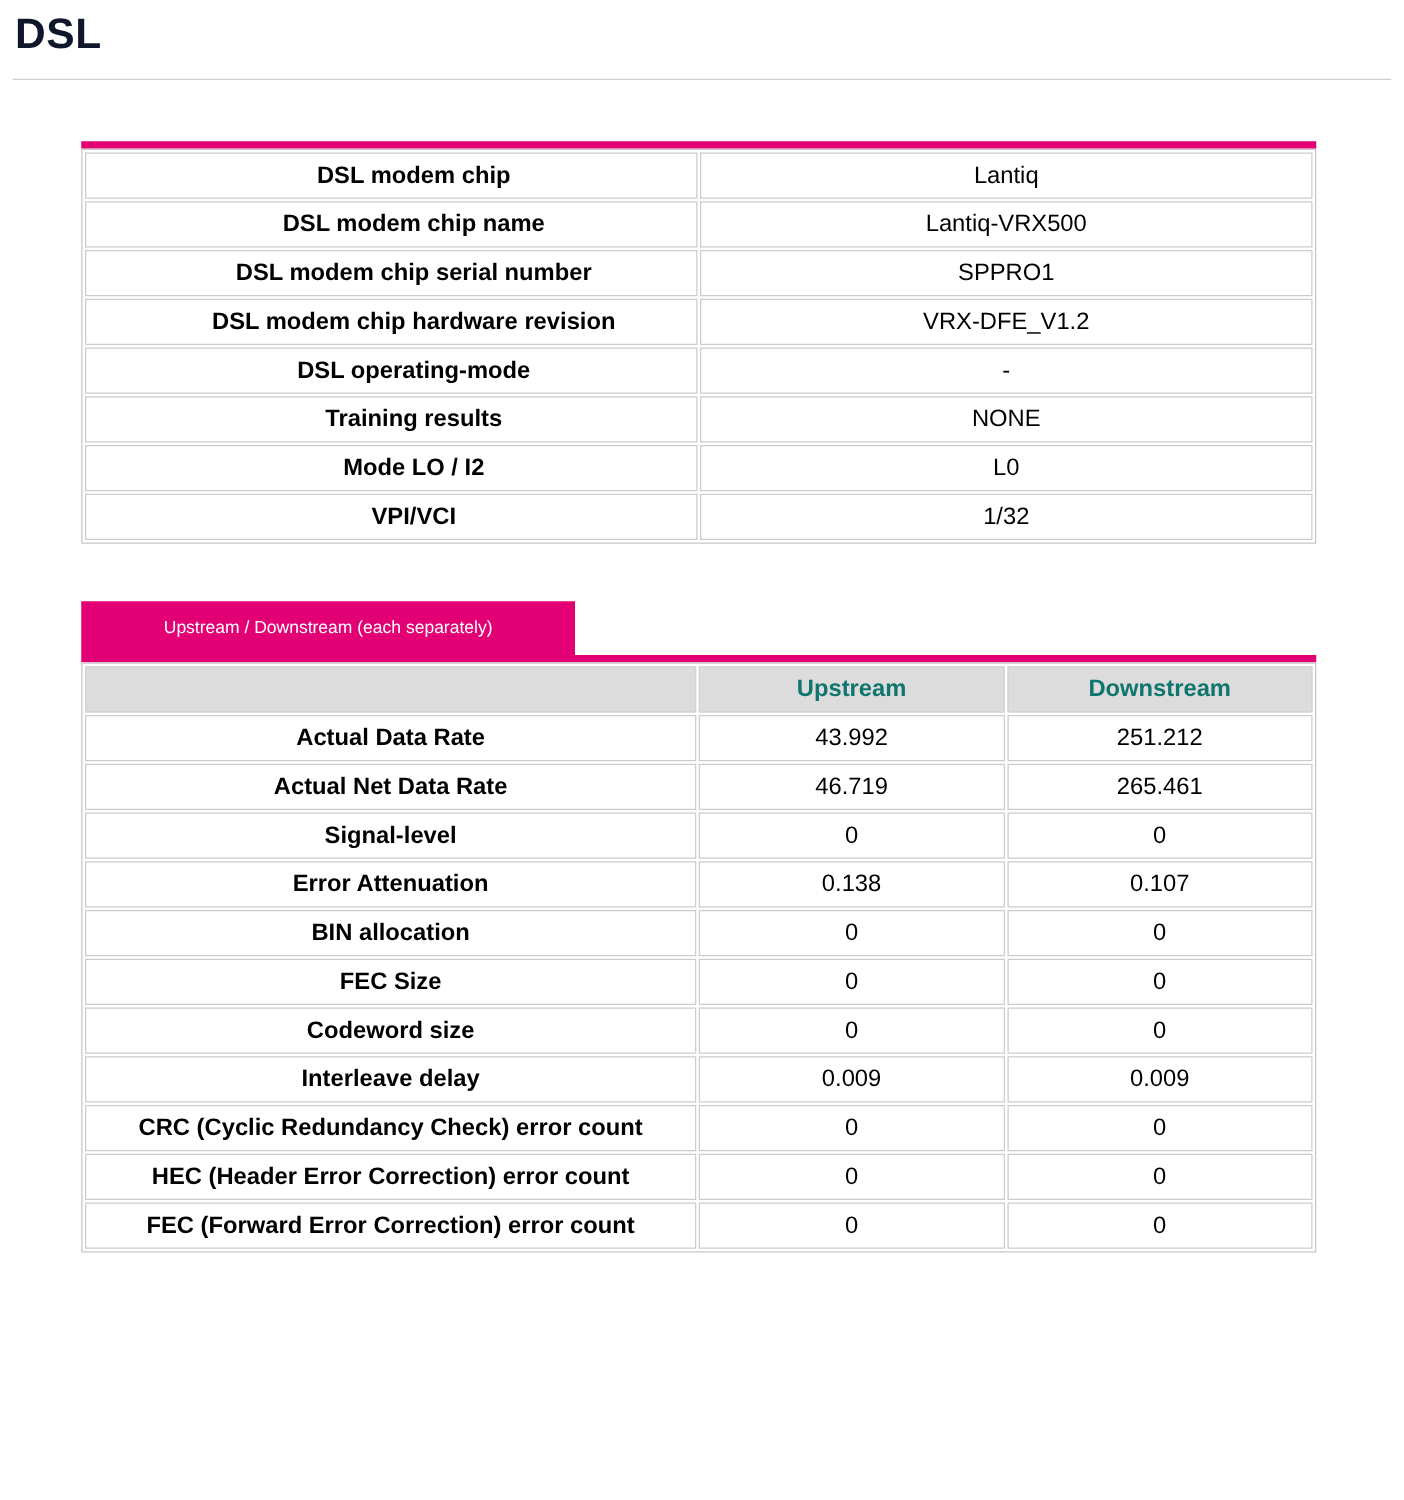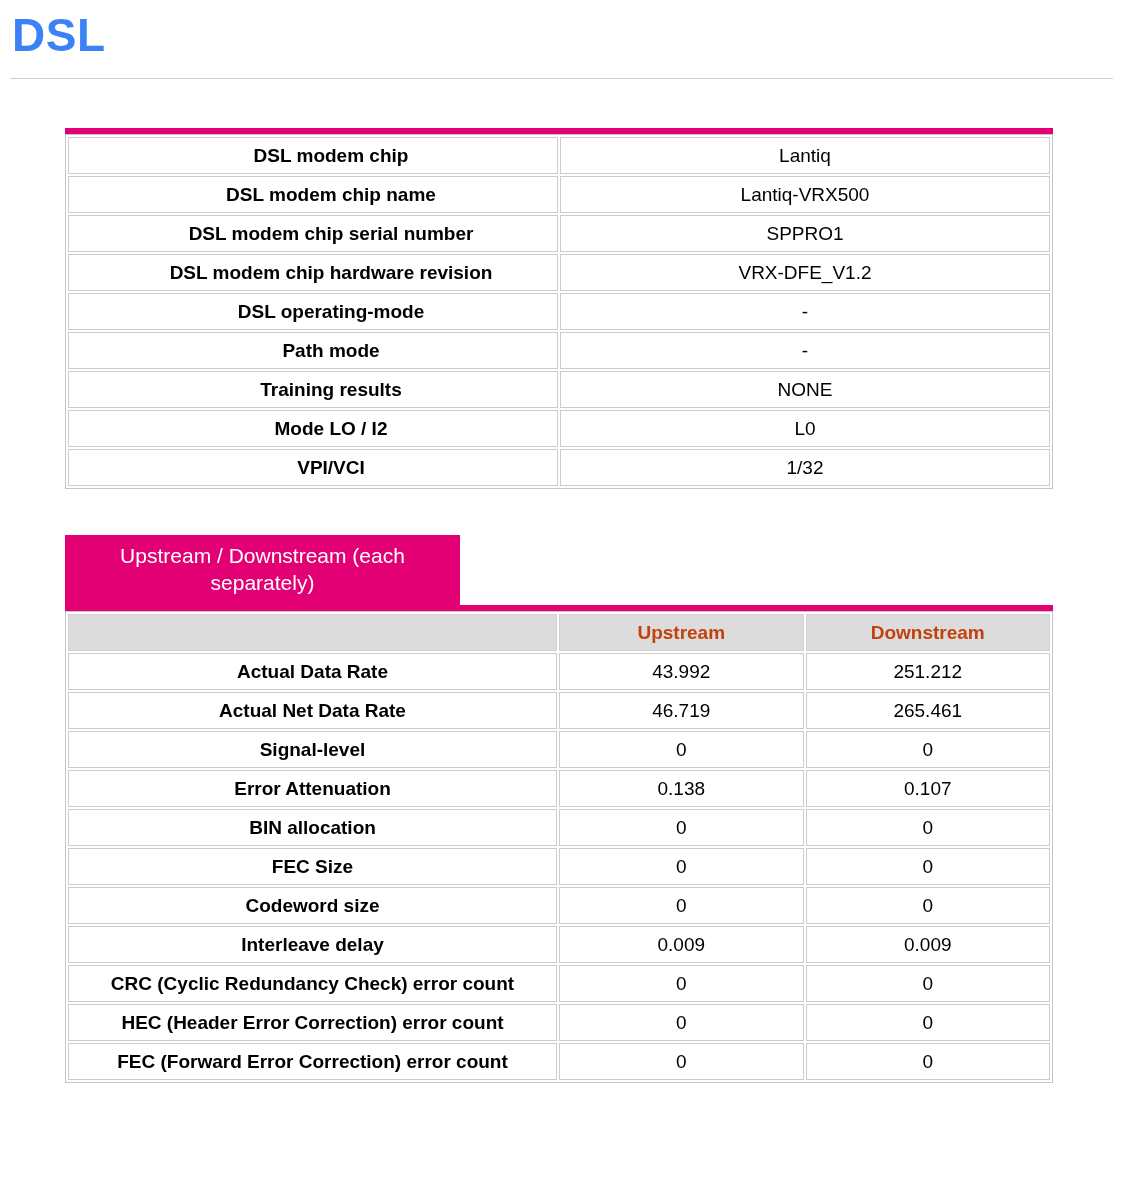--- a/index.html
+++ b/index.html
@@ -6,44 +6,44 @@
   html, body {
     margin: 0;
     padding: 0;
     background: #ffffff;
     font-family: "Liberation Sans", sans-serif;
     color: #000;
   }
   .page { width: 1123px; min-height: 1200px; background: #fff; }
 
   h1.page-title {
-    font-size: 46px;
+    font-size: 34px;
     font-weight: bold;
-    color: #3b82f6;
+    color: #0f172a;
     margin: 0;
     padding: 8px 0 16px 12px;
     letter-spacing: 0.5px;
   }
   hr.title-divider {
     border: none;
     border-top: 1px solid #cfcfcf;
     margin: 0 10px;
   }
 
   .tbl-section { margin: 0 0 0 65px; width: 988px; }
   .tbl-section.first { margin-top: 49px; }
   .tbl-section.second { margin-top: 46px; }
 
   .accent-bar { height: 6px; background: #e20074; width: 100%; }
 
   .section-tab {
     width: 395px;
     background: #e20074;
     color: #fff;
-    font-size: 21px;
+    font-size: 14px;
     line-height: 27px;
     text-align: center;
     padding: 7px 14px 9px 14px;
   }
 
   table.data-table {
     width: 100%;
     border-collapse: separate;
     border-spacing: 2px;
     border: 1px solid #c6c6c6;
@@ -61,21 +61,21 @@
   }
   td.lbl { font-weight: bold; }
   td.val { font-weight: normal; }
 
   table.info-table td.lbl { width: 50%; padding-left: 44px; }
 
   table.updown-table th {
     background: #dcdcdc;
     border-color: #d2d2d2;
     font-weight: bold;
-    color: #c2410c;
+    color: #0f766e;
   }
   table.updown-table .col-label { width: 50%; }
   table.updown-table .col-up, table.updown-table .col-down { width: 25%; }
 
   .wrap-constrain { display: inline-block; max-width: 420px; text-align: center; }
 
   .bottom-space { height: 15px; }
 </style>
 </head>
 <body>
@@ -100,24 +100,20 @@
         <tr>
           <td class="lbl">DSL modem chip serial number</td>
           <td class="val">SPPRO1</td>
         </tr>
         <tr>
           <td class="lbl">DSL modem chip hardware revision</td>
           <td class="val">VRX-DFE_V1.2</td>
         </tr>
         <tr>
           <td class="lbl">DSL operating-mode</td>
-          <td class="val">-</td>
-        </tr>
-        <tr>
-          <td class="lbl">Path mode</td>
           <td class="val">-</td>
         </tr>
         <tr>
           <td class="lbl">Training results</td>
           <td class="val">NONE</td>
         </tr>
         <tr>
           <td class="lbl">Mode LO / I2</td>
           <td class="val">L0</td>
         </tr>

